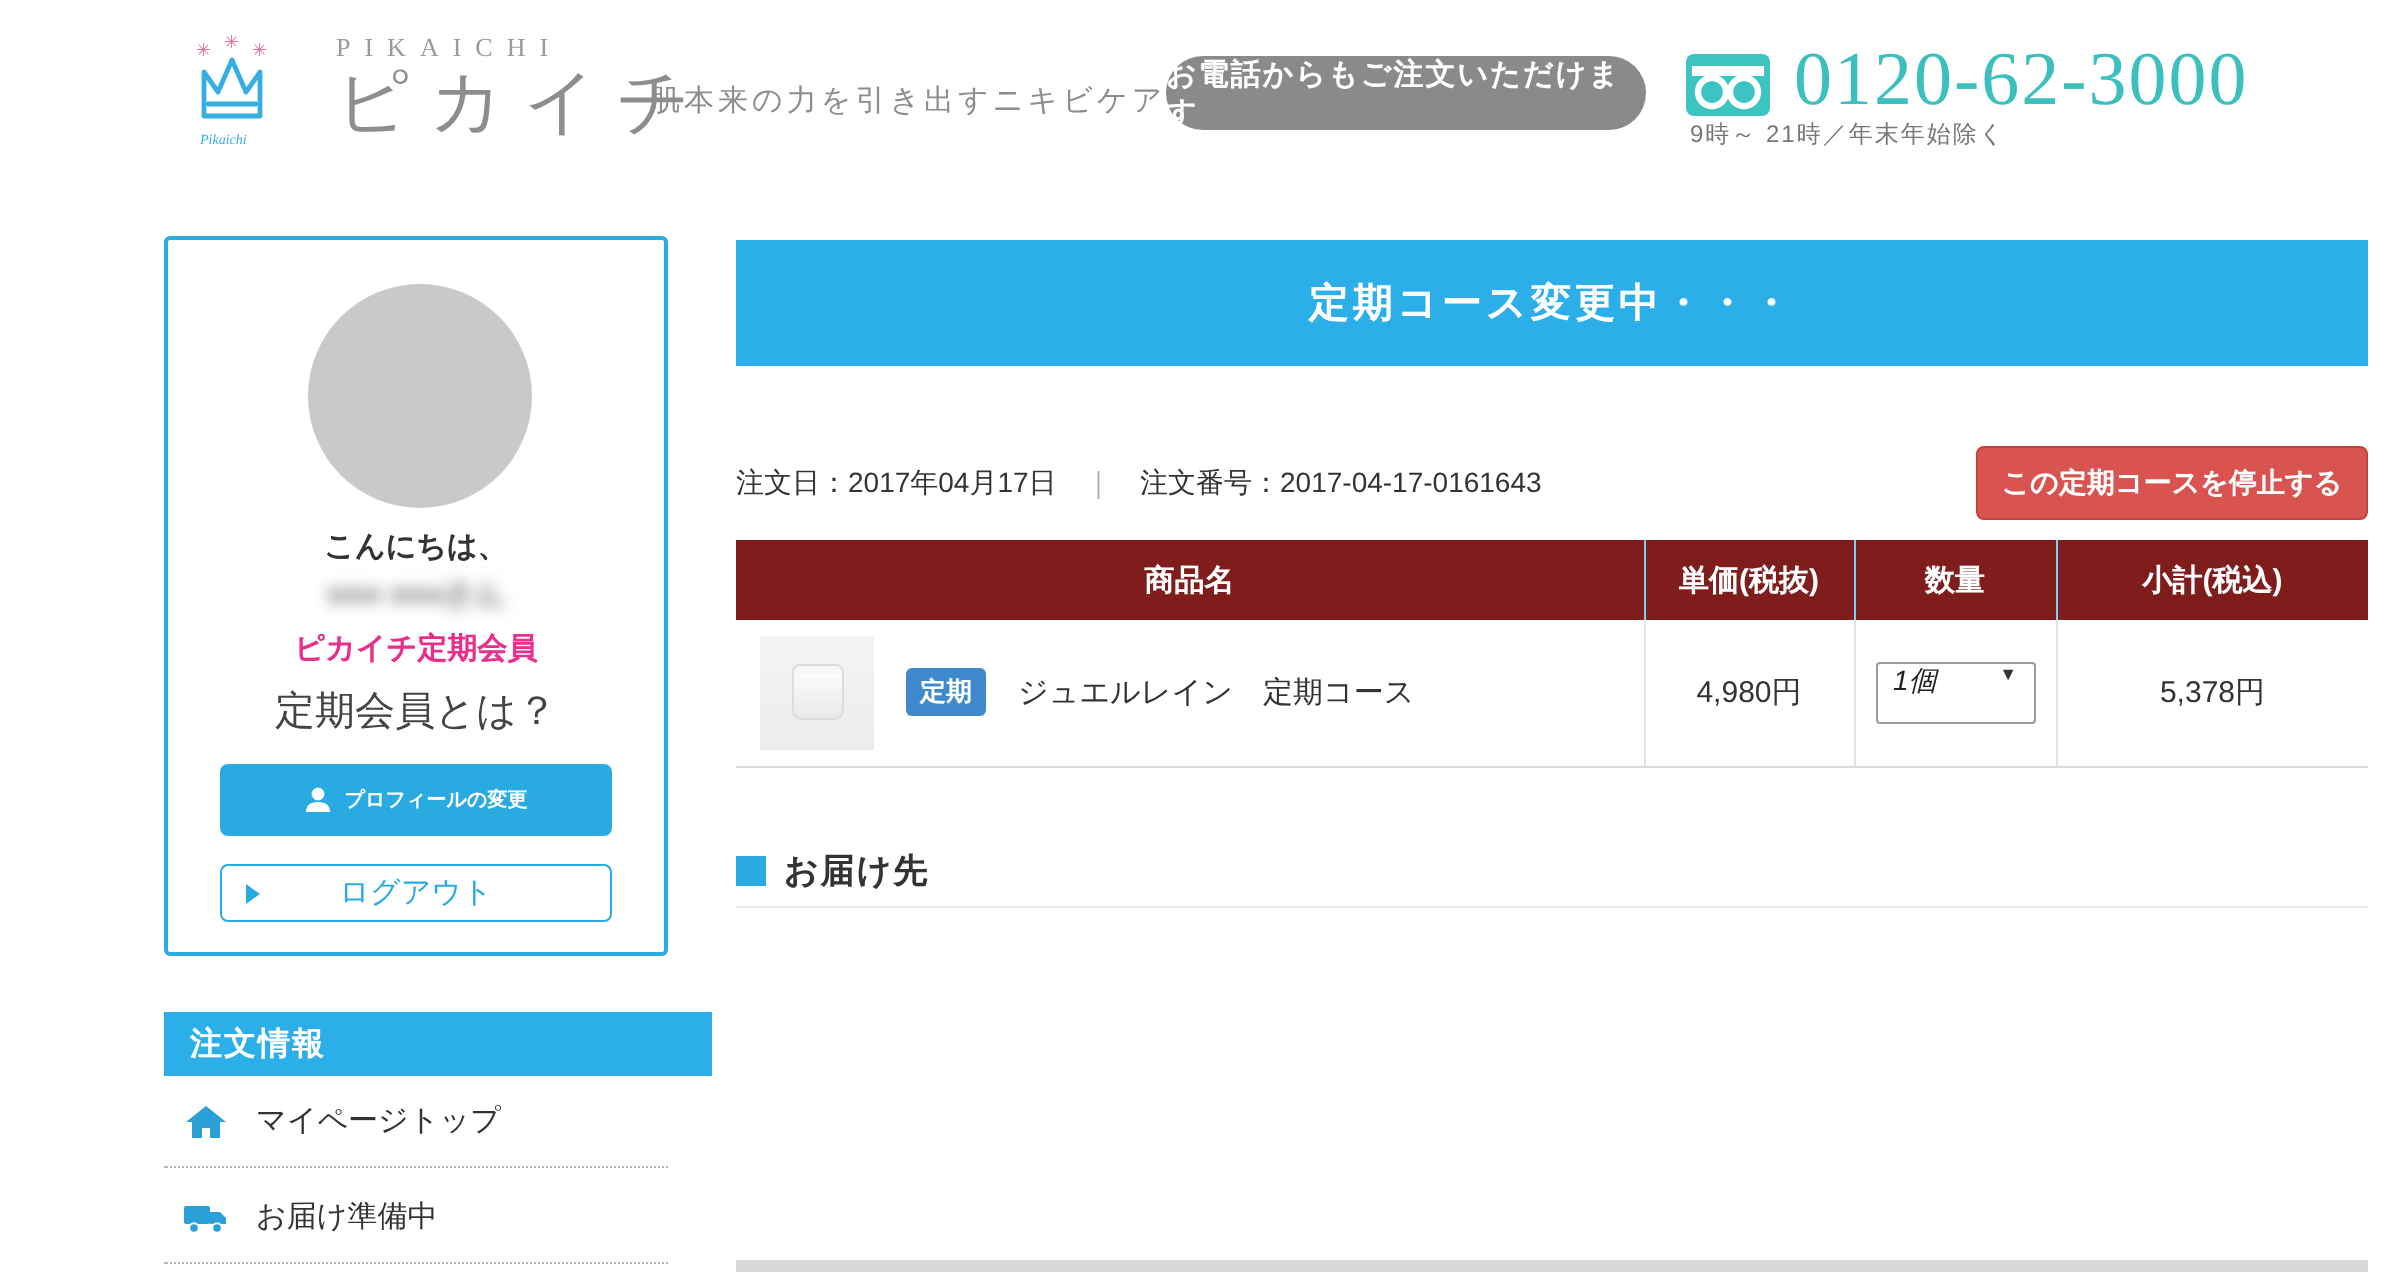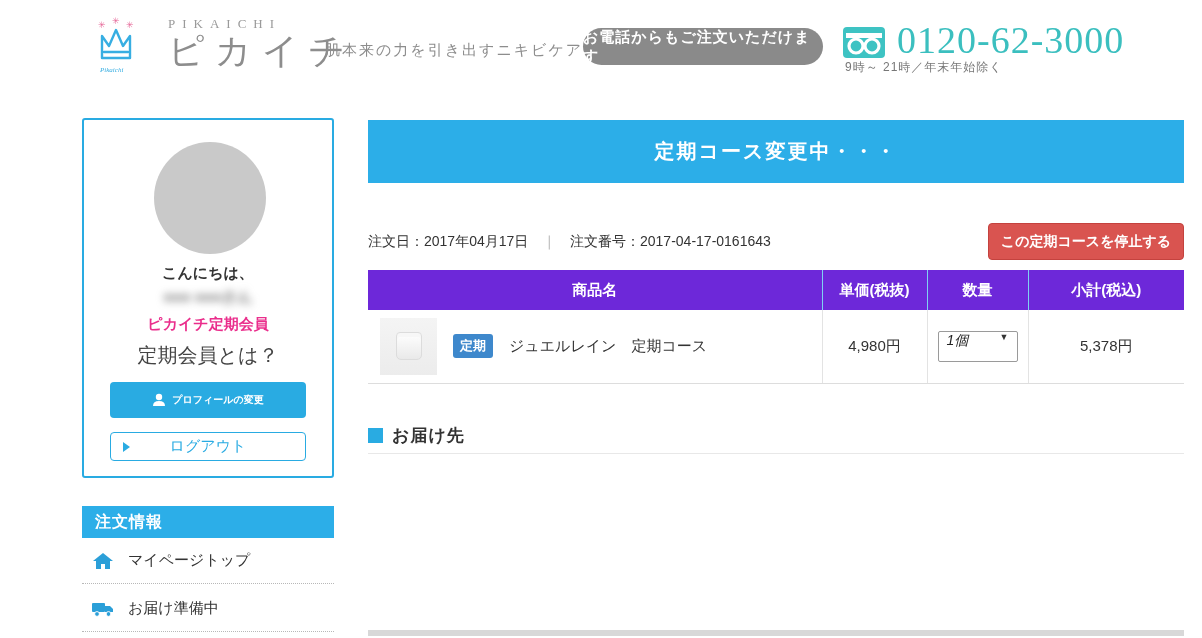--- a/index.html
+++ b/index.html
@@ -26,36 +26,36 @@
   .greeting { position:absolute; top:144px; width:100%; text-align:center; font-size:15px; font-weight:bold; color:#333; }
   .member-name { position:absolute; top:168px; width:100%; text-align:center; font-size:15px; font-weight:bold; color:#6b6b6b; filter:blur(4px); }
   .membership { position:absolute; top:195px; width:100%; text-align:center; font-size:15px; font-weight:bold; color:#ea2e8c; }
   .membership-link { position:absolute; top:222px; width:100%; text-align:center; font-size:20px; color:#444; cursor:pointer; }
   .btn-profile { position:absolute; left:26px; top:262px; width:196px; height:36px; background:#29abe2; border:none; border-radius:4px;
                  color:#fff; font-size:10px; font-weight:bold; display:flex; align-items:center; justify-content:center; gap:6px; cursor:pointer; }
   .btn-logout { position:absolute; left:26px; top:312px; width:196px; height:29px; background:#fff; border:1px solid #29abe2; border-radius:4px;
                 color:#29abe2; font-size:15px; display:flex; align-items:center; justify-content:center; cursor:pointer; }
   .btn-logout .tri { position:absolute; left:12px; width:0; height:0; border-left:7px solid #29abe2; border-top:5px solid transparent; border-bottom:5px solid transparent; }
 
-  .side-header { position:absolute; left:82px; top:506px; width:252px; height:32px; background:#2caee8; color:#fff;
+  .side-header { position:absolute; left:82px; top:506px; width:274px; height:32px; background:#2caee8; color:#fff;
                  font-size:16px; font-weight:bold; display:flex; align-items:center; padding-left:13px; letter-spacing:1px; }
   .side-item { position:absolute; left:82px; width:252px; height:46px; display:flex; align-items:center; gap:14px; padding-left:10px;
                border-bottom:1px dotted #b8b8b8; font-size:15px; color:#333; cursor:pointer; background:#fff; }
   .side-item .ic { width:22px; height:18px; flex:0 0 22px; }
 
   
   .banner { position:absolute; left:368px; top:120px; width:816px; height:63px; background:#2caee8; color:#fff;
             font-size:20px; font-weight:bold; display:flex; align-items:center; justify-content:center; letter-spacing:2px; }
   .meta-row { position:absolute; left:368px; top:233px; font-size:14px; color:#333; display:flex; gap:14px; align-items:center; }
   .meta-sep { color:#aaa; }
   .btn-stop { position:absolute; left:988px; top:223px; width:196px; height:37px; background:#d95450; border:1px solid #c4423e; border-radius:4px;
               color:#fff; font-size:14px; font-weight:bold; display:flex; align-items:center; justify-content:center; cursor:pointer; }
 
   table.items { position:absolute; left:368px; top:270px; width:816px; border-collapse:collapse; table-layout:fixed; }
-  table.items th { background:#6d28d9; color:#fff; font-size:15px; font-weight:bold; height:40px; border-left:1px solid #7fd0f2; text-align:center; }
+  table.items th { background:#7f1d1d; color:#fff; font-size:15px; font-weight:bold; height:40px; border-left:1px solid #7fd0f2; text-align:center; }
   table.items th:first-child { border-left:none; }
   table.items td { background:#fff; height:73px; border-bottom:1px solid #ddd; border-left:1px solid #e3e3e3; text-align:center; font-size:15px; color:#333; vertical-align:middle; }
   table.items td:first-child { border-left:none; text-align:left; }
   .prod-cell { display:flex; align-items:center; gap:16px; padding-left:12px; }
   .thumb { width:57px; height:57px; background:linear-gradient(180deg,#f4f4f4,#ececec); display:flex; align-items:center; justify-content:center; }
   .jar { width:26px; height:28px; background:linear-gradient(180deg,#ffffff,#e9e9e9); border:1px solid #dcdcdc; border-radius:4px 4px 5px 5px; box-shadow:inset 0 4px 0 #f7f7f7; }
   .badge { background:#3e88cc; color:#fff; font-size:13px; font-weight:bold; border-radius:3px; padding:3px 7px; }
   .qty-select { position:relative; display:inline-flex; align-items:flex-start; width:80px; height:31px; border:1px solid #9a9a9a; border-radius:2px;
                 background:#fff; font-size:14px; color:#222; padding-left:8px; cursor:pointer;font-style:italic; }
   .qty-select .arrow { position:absolute; right:8px; font-size:9px; color:#333; }

